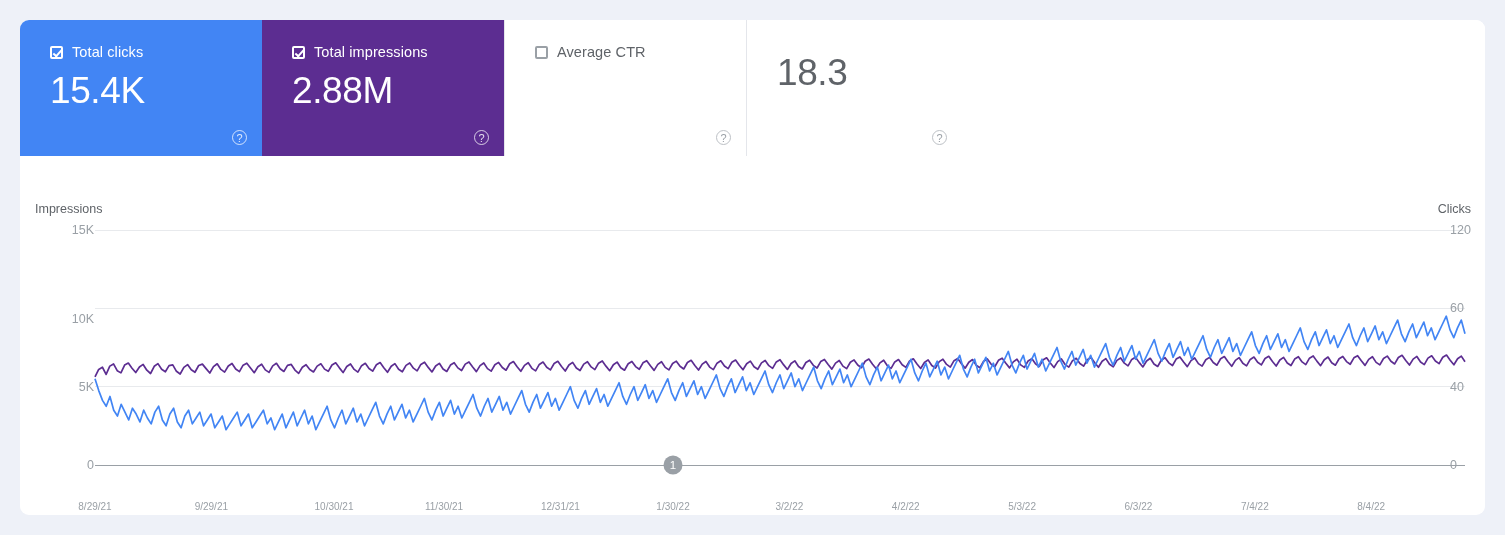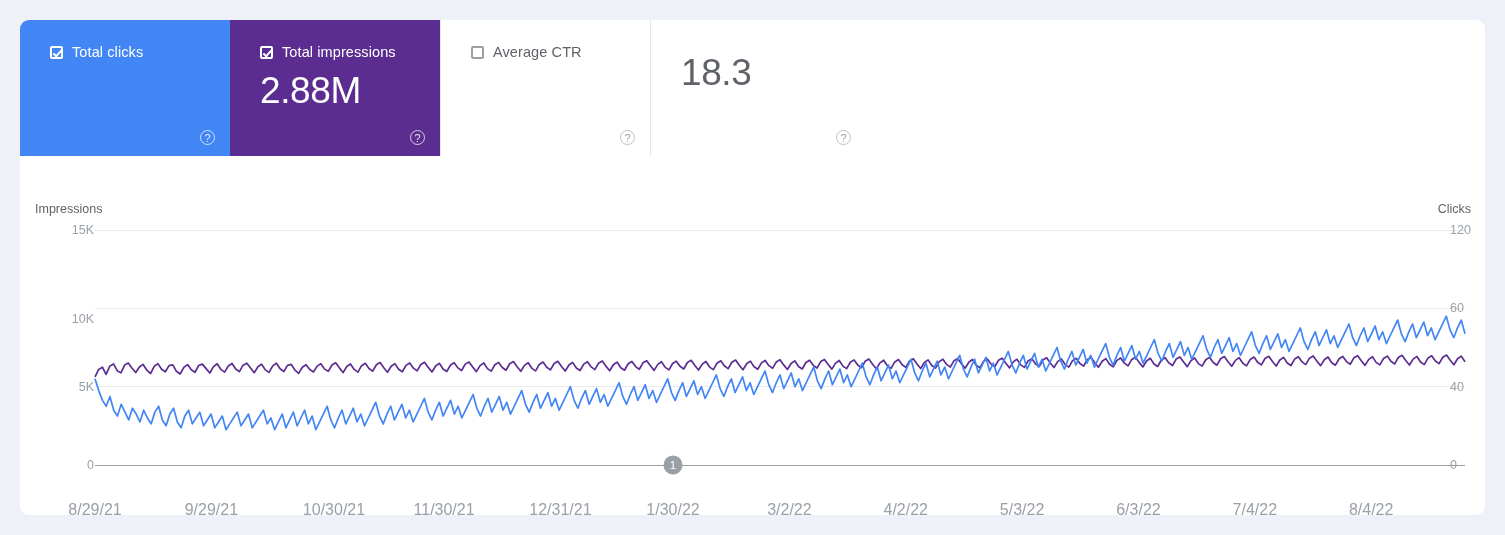--- a/index.html
+++ b/index.html
@@ -29,21 +29,21 @@
   .metrics {
     position: absolute;
     left: 0;
     top: 0;
     height: 136px;
     display: flex;
     width: 100%;
   }
   .metric {
     position: relative;
-    width: 210px;
+    width: 242px;
     height: 136px;
     box-sizing: border-box;
     padding: 23px 0 0 30px;
     flex: 0 0 auto;
   }
   .metric.clicks { background: #4285f4; }
   .metric.impressions { background: #5c2d91; }
   .metric.plain { background: #ffffff; border-left: 1px solid #e4e6eb; }
   .metric.tail {
     flex: 1 1 auto;
@@ -139,21 +139,21 @@
     position: absolute;
     font-size: 12.5px;
     color: #9aa0a6;
     transform: translateY(-50%);
     white-space: nowrap;
   }
   .tick-label.left { right: 1391px; text-align: right; }
   .tick-label.right { left: 1430px; }
   .xlab {
     position: absolute;
-    font-size: 16px;
+    font-size: 10px;
     color: #9aa0a6;
     transform: translateX(-50%);
     top: 345px;
     white-space: nowrap;
   }
   .anno {
     position: absolute;
     width: 19px;
     height: 19px;
     border-radius: 50%;
@@ -171,20 +171,21 @@
 
 <div id="page">
   <div class="card">
 
     <div class="metrics">
       <div class="metric clicks">
         <div class="m-head">
           <span class="cbox on"></span>
           <span class="m-label">Total clicks</span>
         </div>
+        <div class="m-value">15.4K</div>
         <div class="help">?</div>
       </div>
 
       <div class="metric impressions">
         <div class="m-head">
           <span class="cbox on"></span>
           <span class="m-label">Total impressions</span>
         </div>
         <div class="m-value">2.88M</div>
         <div class="help">?</div>

